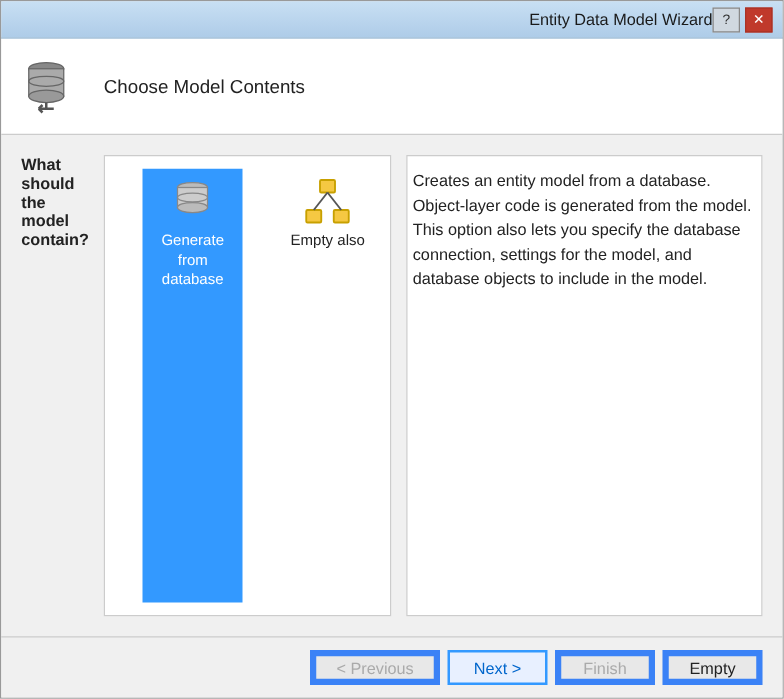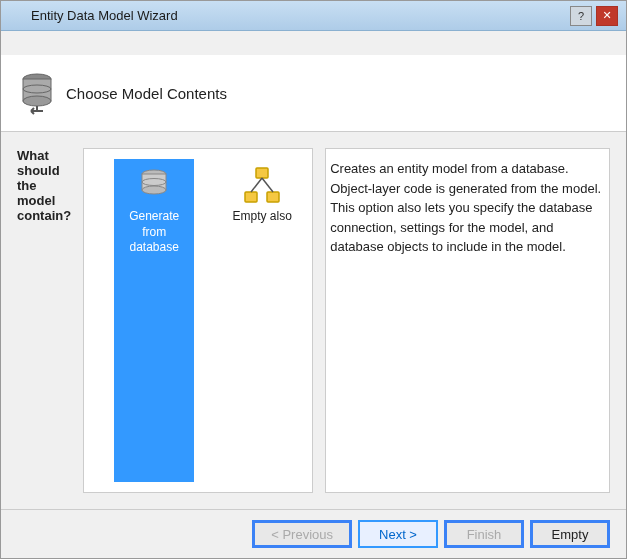--- a/index.html
+++ b/index.html
@@ -33,21 +33,21 @@
       padding: 0 8px;
       border-bottom: 1px solid #8ab0d0;
       flex-shrink: 0;
     }
 
     .title-bar-title {
       font-size: 13px;
       color: #1a1a1a;
       font-weight: normal;
       flex: 1;
-      text-align: left;
+      text-align: right;
     }
 
     .title-bar-controls {
       display: flex;
       gap: 4px;
     }
 
     .title-btn {
       width: 22px;
       height: 20px;
@@ -69,24 +69,23 @@
 
     .title-btn.help {
       background: #d0d8e0;
     }
 
     .header-section {
       background: white;
       padding: 14px 16px;
       display: flex;
       align-items: center;
-      gap: 1px;
+      gap: 18px;
       border-bottom: 1px solid #ccc;
       flex-shrink: 0;
-      margin-top: 24px;
     }
 
     .header-icon {
       width: 48px;
       height: 48px;
       display: flex;
       align-items: center;
       justify-content: center;
       flex-shrink: 0;
     }
@@ -173,21 +172,21 @@
       padding: 10px 16px;
       display: flex;
       justify-content: flex-end;
       gap: 6px;
       flex-shrink: 0;
     }
 
     .footer-btn {
       height: 28px;
       padding: 0 16px;
-      border: 3px solid #3b82f6;
+      border: 5px solid #3b82f6;
       background: #e8e8e8;
       cursor: pointer;
       font-size: 13px;
       color: #222;
       min-width: 80px;
     }
 
     .footer-btn.primary {
       border: 2px solid #3399ff;
       background: #e8f0ff;

